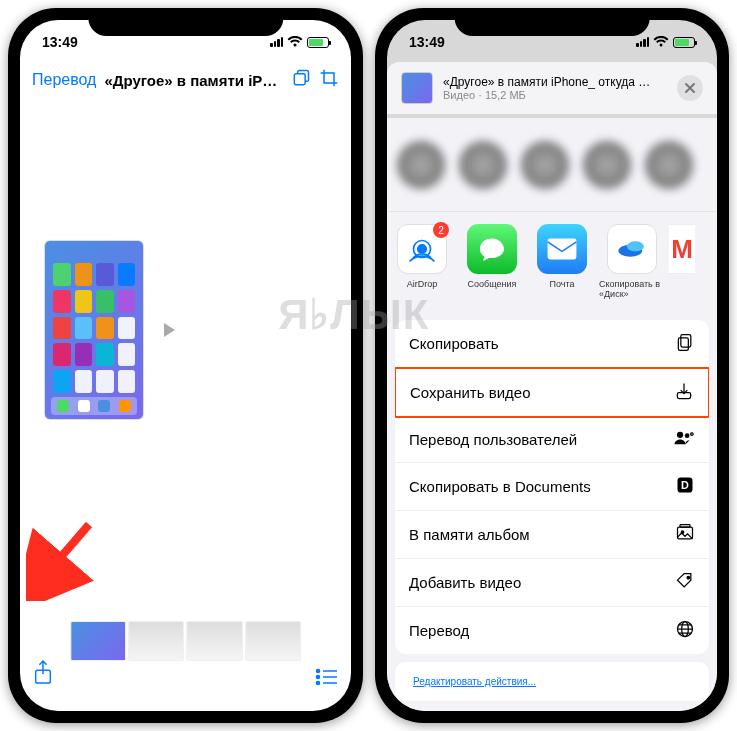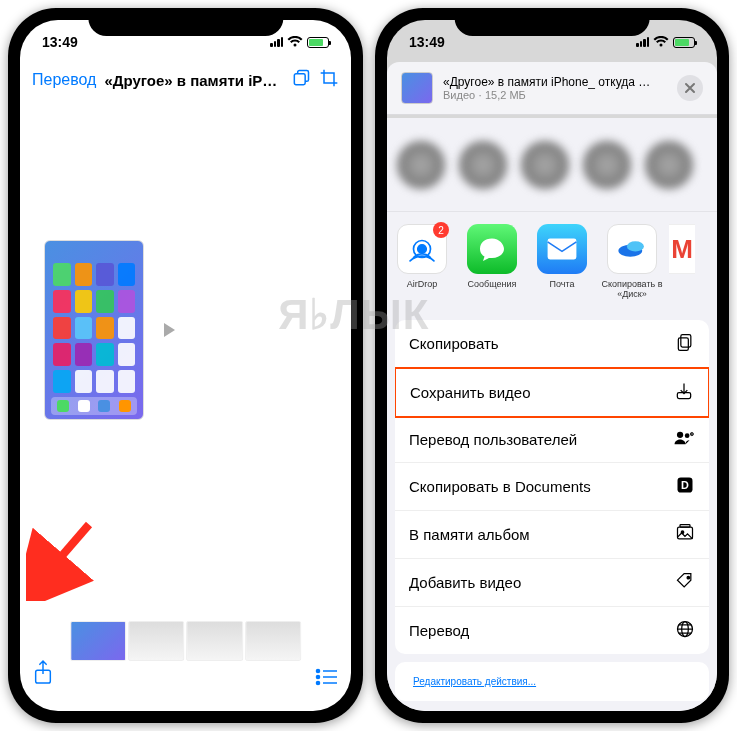--- a/index.html
+++ b/index.html
@@ -185,21 +185,21 @@
     }
     .app-item {
       width:66px; display:flex; flex-direction:column;
       align-items:center; gap:5px;
     }
     .app-icon {
       width:50px; height:50px; border-radius:11px;
       display:flex; align-items:center; justify-content:center;
       position:relative;
     }
-    .app-label { font-size:9px; color:#333; text-align:center; line-height:1.15; }
+    .app-label { font-size:9px; color:#333; text-align:left; line-height:1.15; }
     .badge {
       position:absolute; top:-3px; right:-3px; width:16px; height:16px;
       background:#ff3b30; border-radius:8px; color:#fff;
       font-size:10px; display:flex; align-items:center; justify-content:center;
     }
 
     .action-list {
       margin: 8px; background:#fff; border-radius:10px; overflow:hidden;
     }
     .action-item {

